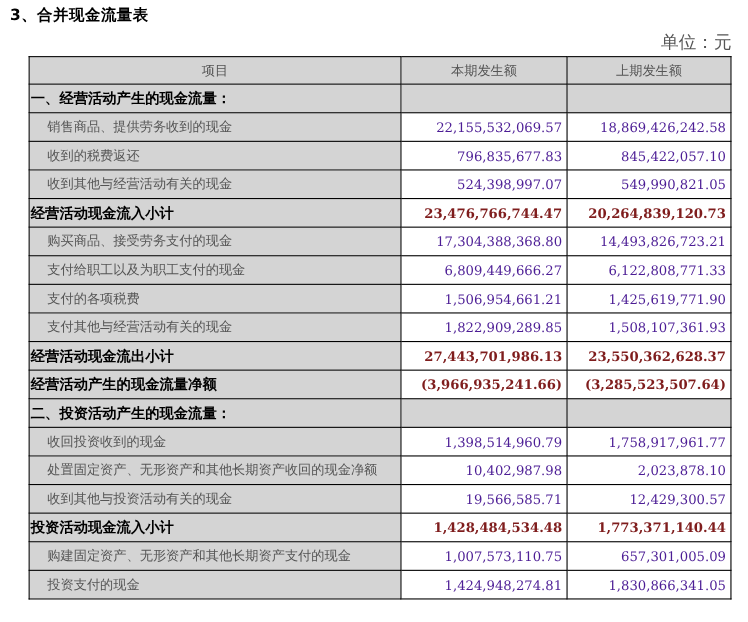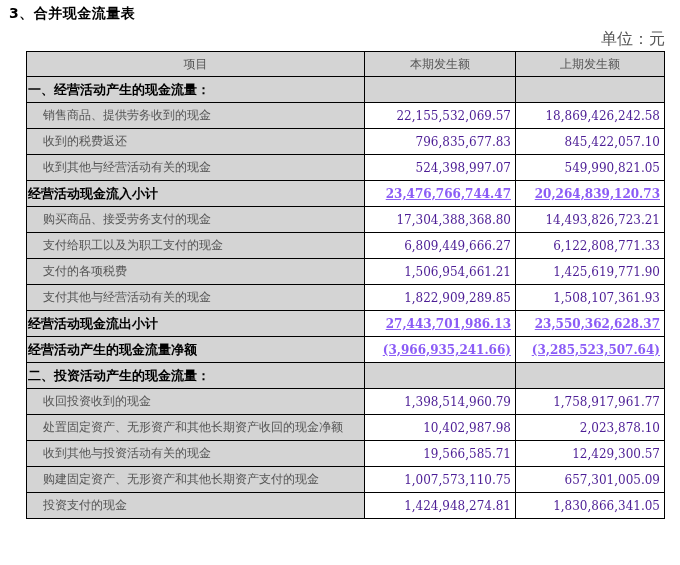--- a/index.html
+++ b/index.html
@@ -12,21 +12,21 @@
              table-layout: fixed; width: 638px; }
   table.cf td, table.cf th { border: 1.5px solid #000; padding: 0 4px; height: 25px;
              font-size: 12px; white-space: nowrap; overflow: hidden; }
   table.cf th { background: #d4d4d4; font-weight: normal; color: #555; height: 24px; text-align: center; }
   col.c1 { width: 338px; } col.c2 { width: 151px; } col.c3 { width: 149px; }
   td.item { background: #d4d4d4; color: #555; }
   td.item.indent { padding-left: 16px; }
   td.item.bold { color: #000; font-weight: bold; padding-left: 1px;
                  font-family: "DejaVu Sans", "Liberation Sans", sans-serif; font-size: 13px; }
   td.num { text-align: right; color: #4c1d95; background: #fff; font-size: 12px; }
-  td.num.bold { color: #8b5cf6; font-weight: bold; text-decoration: underline; }
+  td.num.bold { color: #7f1d1d; font-weight: bold; }
   td.num.empty { background: #d4d4d4; }
 </style>
 </head>
 <body>
 
 <div class="title">3、合并现金流量表</div>
 <div class="unit">单位：元</div>
 
 <table class="cf">
   <colgroup>
@@ -111,20 +111,25 @@
         <td class="item indent">处置固定资产、无形资产和其他长期资产收回的现金净额</td>
         <td class="num">10,402,987.98</td>
         <td class="num">2,023,878.10</td>
       </tr>
       <tr>
         <td class="item indent">收到其他与投资活动有关的现金</td>
         <td class="num">19,566,585.71</td>
         <td class="num">12,429,300.57</td>
       </tr>
       <tr>
+        <td class="item bold">投资活动现金流入小计</td>
+        <td class="num bold">1,428,484,534.48</td>
+        <td class="num bold">1,773,371,140.44</td>
+      </tr>
+      <tr>
         <td class="item indent">购建固定资产、无形资产和其他长期资产支付的现金</td>
         <td class="num">1,007,573,110.75</td>
         <td class="num">657,301,005.09</td>
       </tr>
       <tr>
         <td class="item indent">投资支付的现金</td>
         <td class="num">1,424,948,274.81</td>
         <td class="num">1,830,866,341.05</td>
       </tr>
     </tbody>

